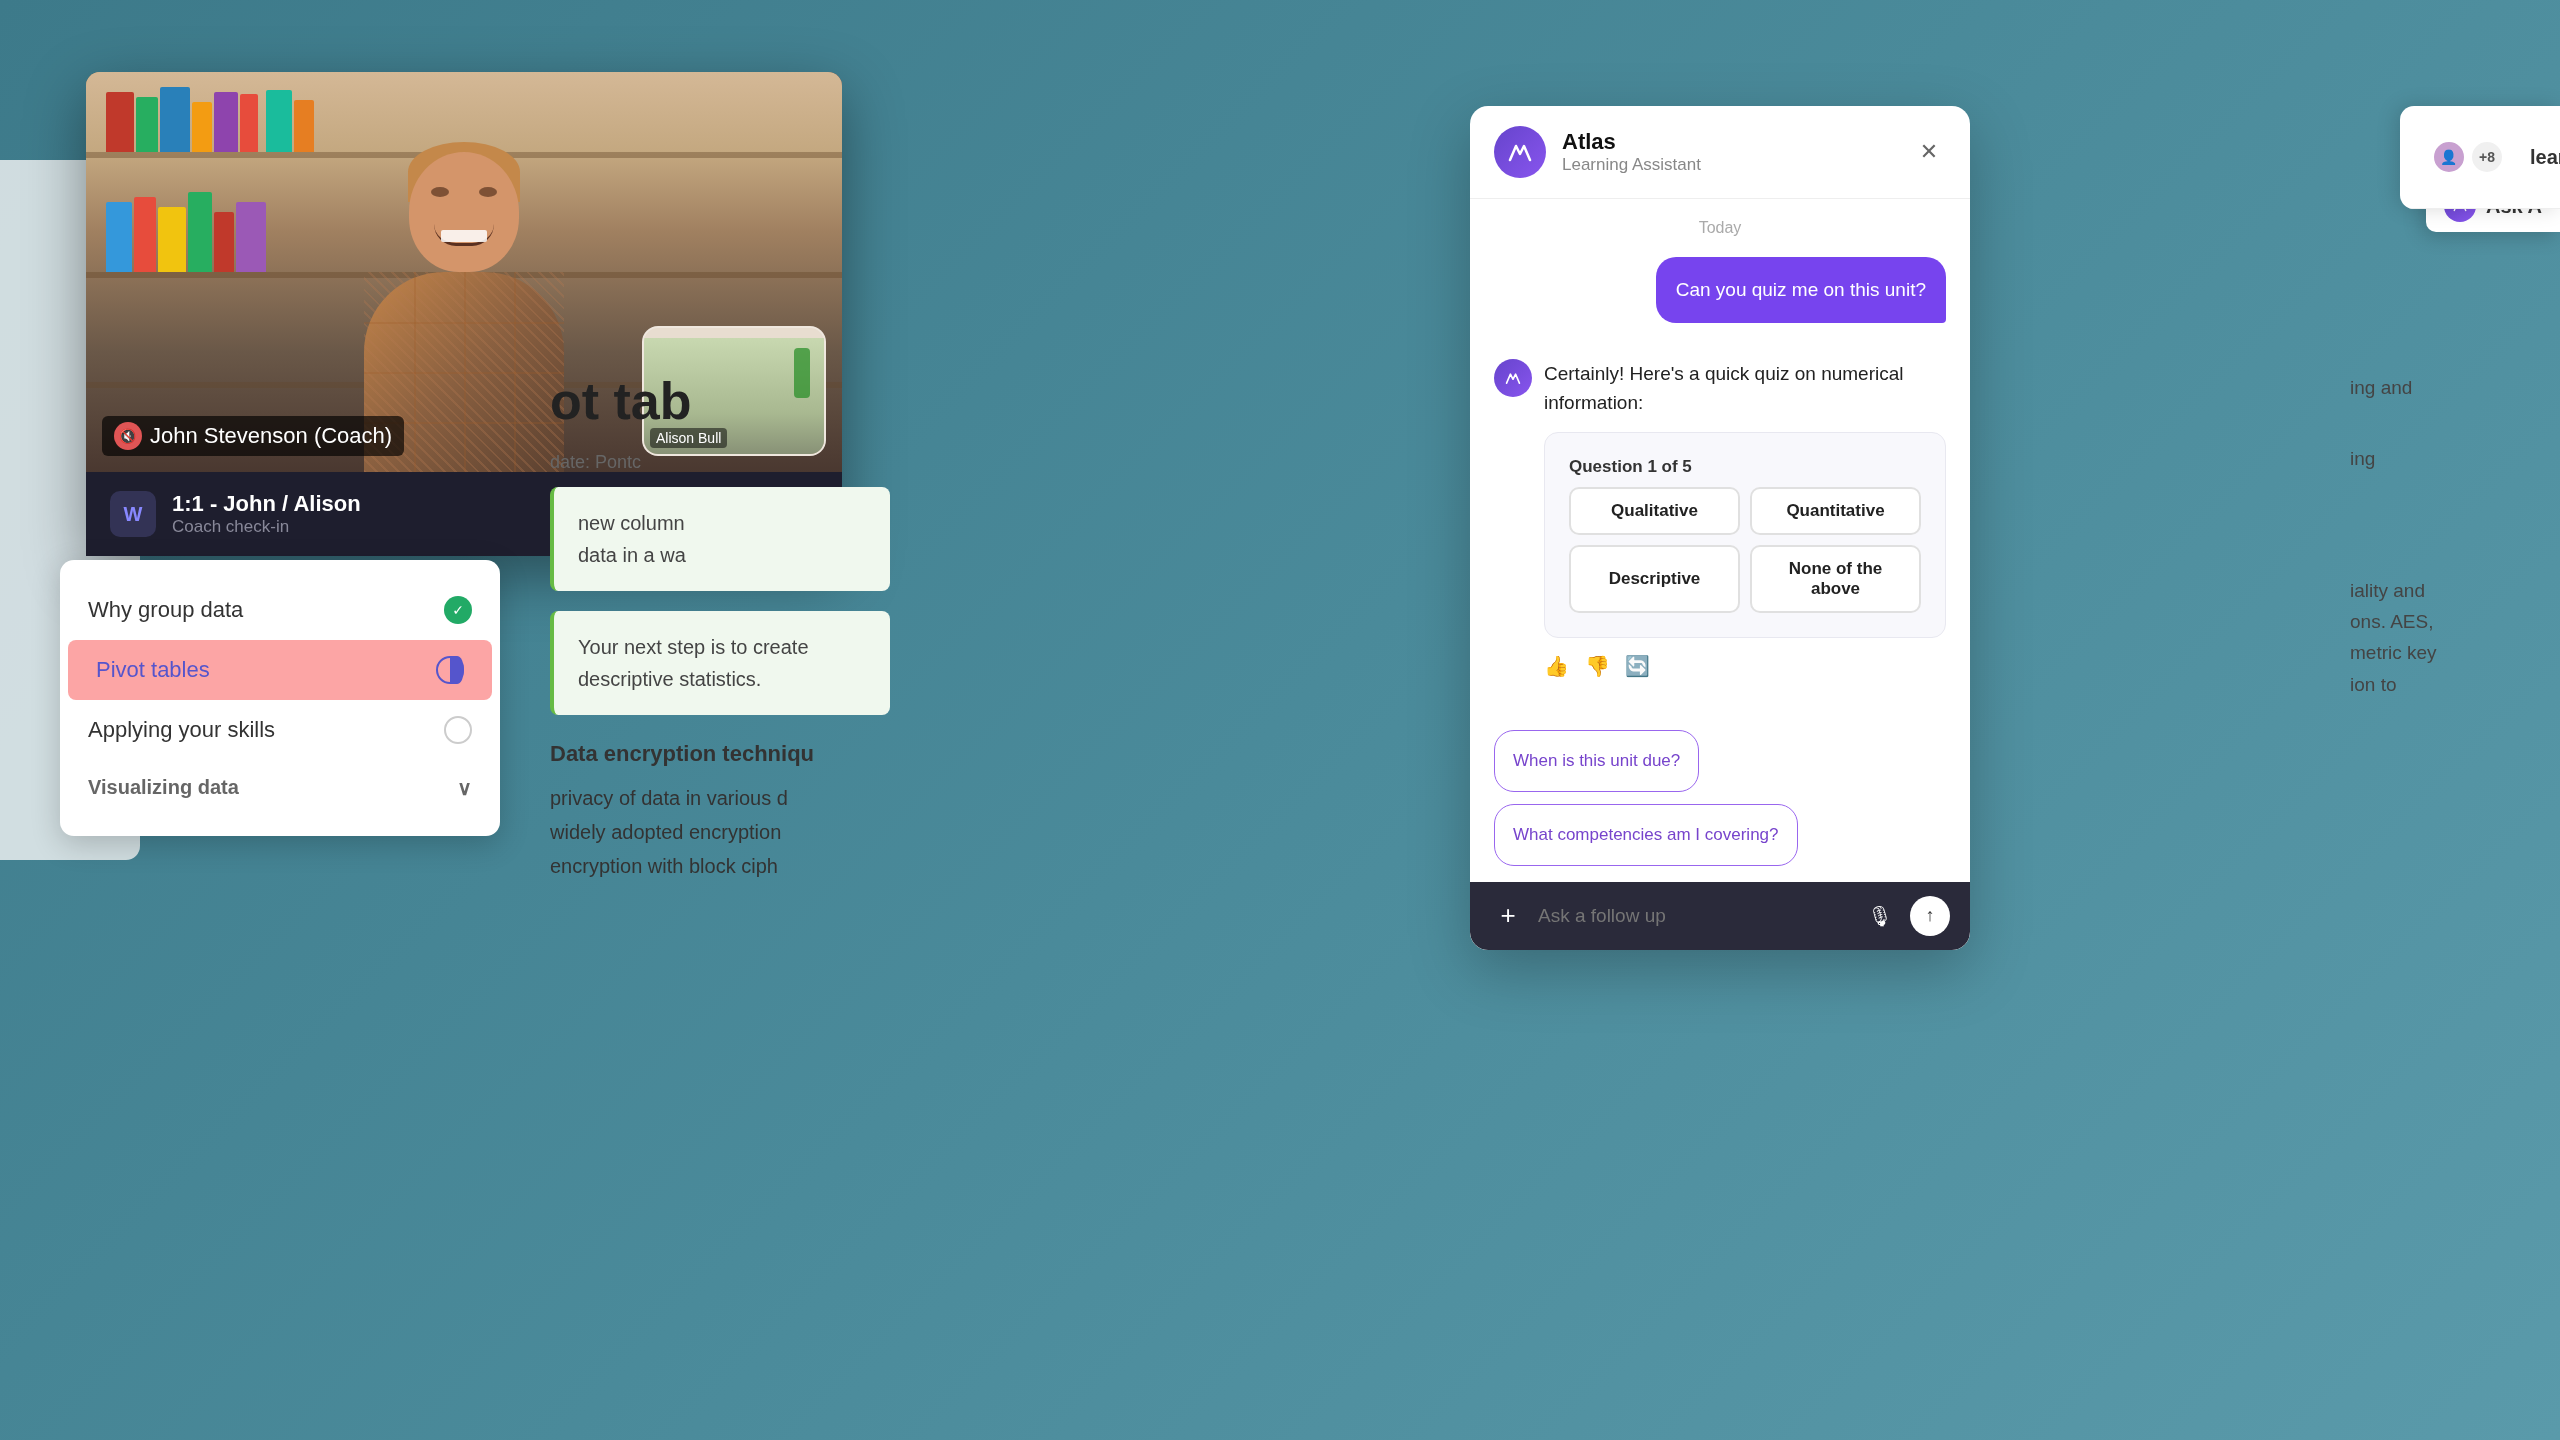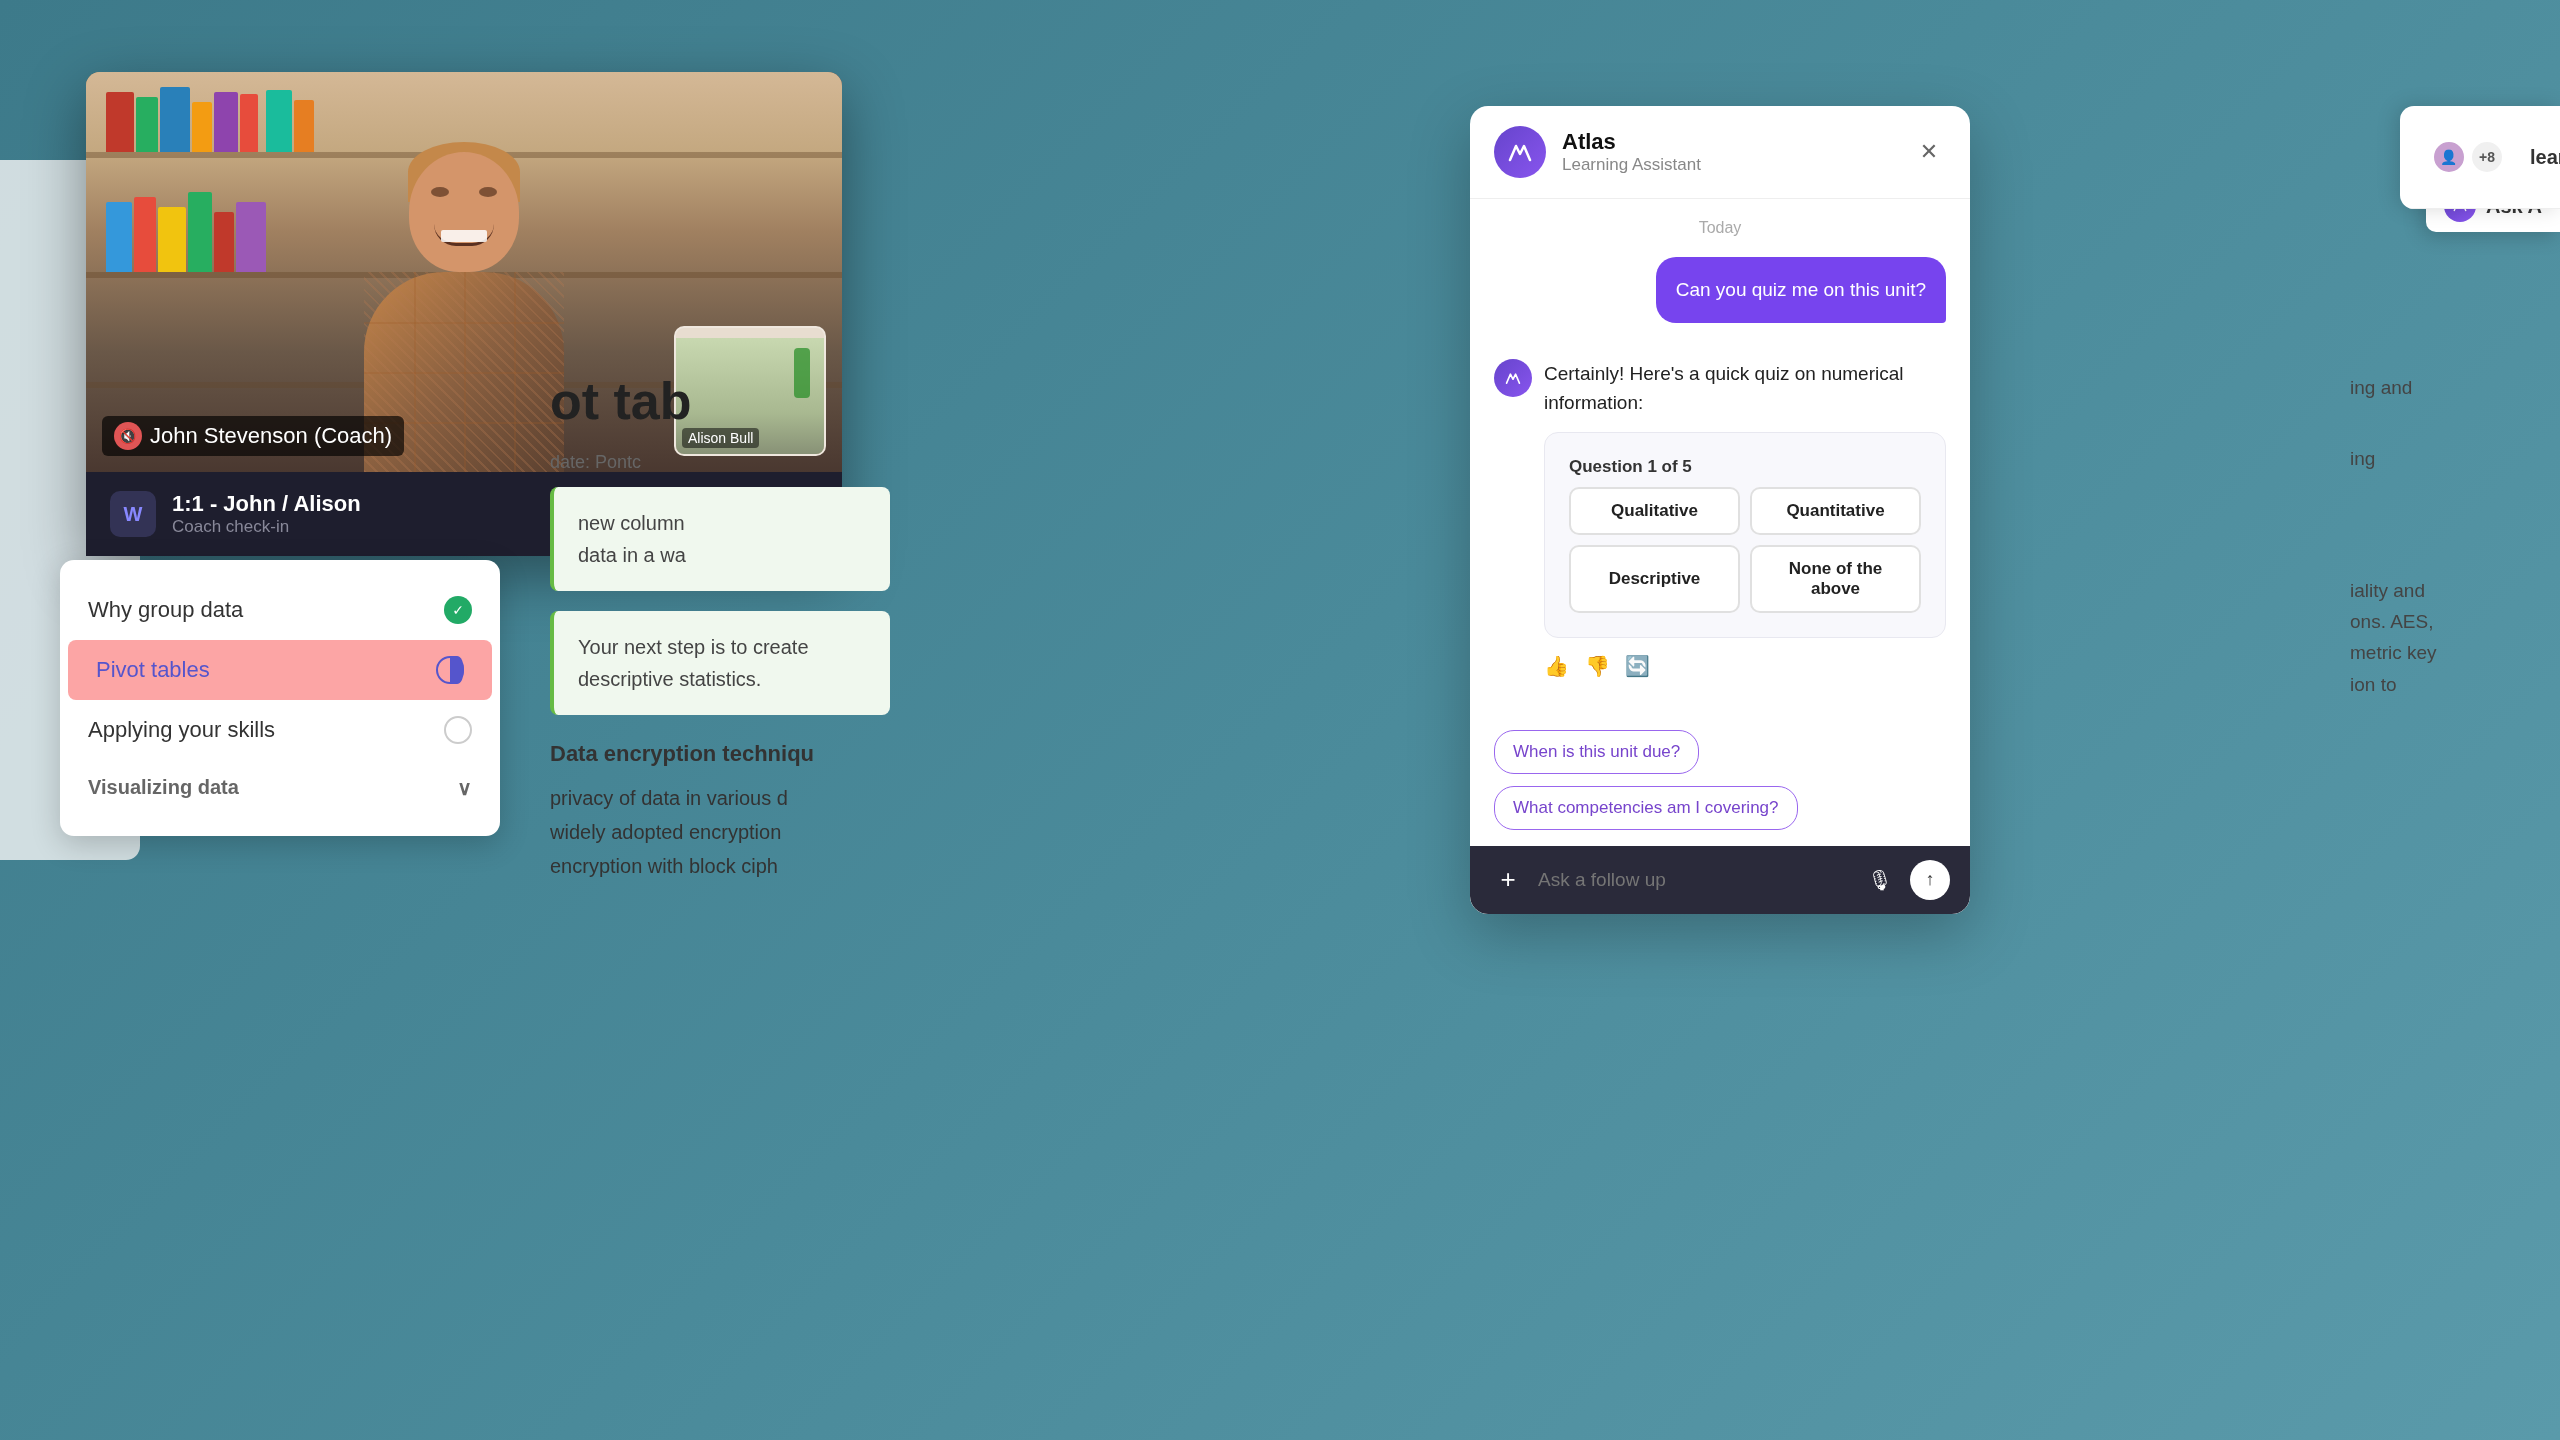--- a/index.html
+++ b/index.html
@@ -138,23 +138,23 @@
       font-size: 14px;
       color: white;
       flex-shrink: 0;
     }
 
     
     .pip-video {
       position: absolute;
       bottom: 16px;
       right: 16px;
-      width: 152px;
+      width: 184px;
       height: 130px;
-      border-radius: 10px;
+      border-radius: 16px;
       overflow: hidden;
       background: #e8ddd0;
       border: 2px solid rgba(255,255,255,0.3);
     }
 
     .pip-bg {
       width: 100%;
       height: 100%;
       background: linear-gradient(135deg, #e8ddd0 0%, #d4c4b0 50%, #c0aa90 100%);
       position: relative;
@@ -546,21 +546,21 @@
       gap: 12px;
       padding: 16px 24px;
       flex-wrap: wrap;
     }
 
     .suggestion-chip {
       background: none;
       border: 1.5px solid #9966ee;
       color: #7744cc;
       border-radius: 20px;
-      padding: 11px 18px;
+      padding: 20px 18px;
       font-size: 17px;
       cursor: pointer;
       white-space: nowrap;
     }
 
     
     .chat-input-area {
       padding: 14px 20px;
       background: #2a2a3a;
       display: flex;

